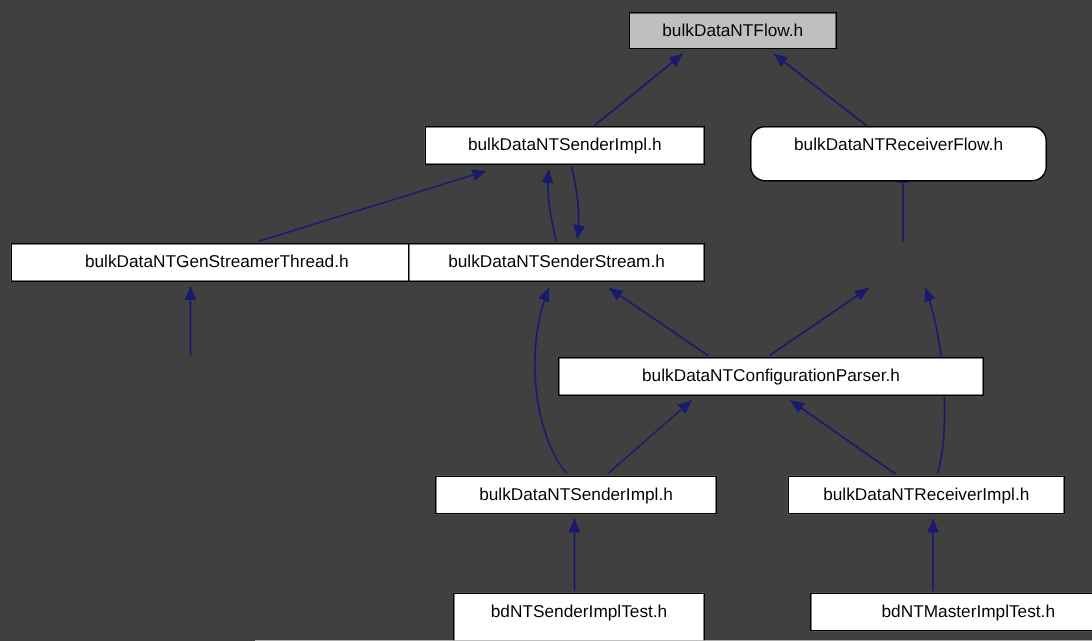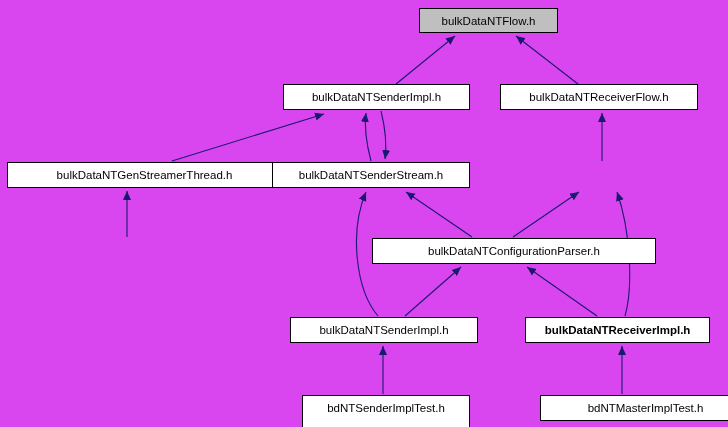--- a/index.html
+++ b/index.html
@@ -5,21 +5,21 @@
   html, body {
     margin: 0;
     padding: 0;
     background: #ffffff;
     font-family: "Liberation Sans", "DejaVu Sans", sans-serif;
   }
   .canvas {
     position: relative;
     width: 728px;
     height: 427px;
-    background: #d946ef;
+    background: #404040;
     overflow: hidden;
   }
   .edges {
     position: absolute;
     left: 0;
     top: 0;
     width: 728px;
     height: 427px;
   }
   .node {
@@ -33,28 +33,28 @@
     text-align: center;
     white-space: nowrap;
     cursor: pointer;
   }
   .node.highlighted {
     background: #bfbfbf;
   }
   
   #n-flow            { left: 419px; top:   8px; width: 139px; height: 25px; }
   #n-senderFlow      { left: 283px; top:  84px; width: 187px; height: 26px; }
-  #n-receiverFlow    { left: 500px; top:  84px; width: 198px; height: 26px; }
+  #n-receiverFlow    { left: 500px; top:  84px; width: 198px; height: 37px; border-radius: 10px; }
   #n-genStreamer     { left:   7px; top: 162px; width: 275px; height: 26px; }
   #n-senderStream    { left: 272px; top: 162px; width: 198px; height: 26px; }
   #n-receiverStream  { left: 498px; top: 162px; width: 219px; height: 26px; }
   #n-arrayThread     { left:  33px; top: 238px; width: 182px; height: 26px; }
   #n-configParser    { left: 372px; top: 238px; width: 284px; height: 26px; }
   #n-senderImpl      { left: 290px; top: 317px; width: 188px; height: 26px; }
-  #n-receiverImpl    { left: 525px; top: 317px; width: 185px; height: 26px; font-weight: bold; }
+  #n-receiverImpl    { left: 525px; top: 317px; width: 185px; height: 26px; }
   #n-senderImplTest  { left: 302px; top: 395px; width: 168px; height: 42px; }
   #n-masterImplTest  { left: 540px; top: 395px; width: 211px; height: 26px; }
   .edge {
     fill: none;
     stroke: #191970;
     stroke-width: 1.1;
   }
 </style>
 </head>
 <body>

